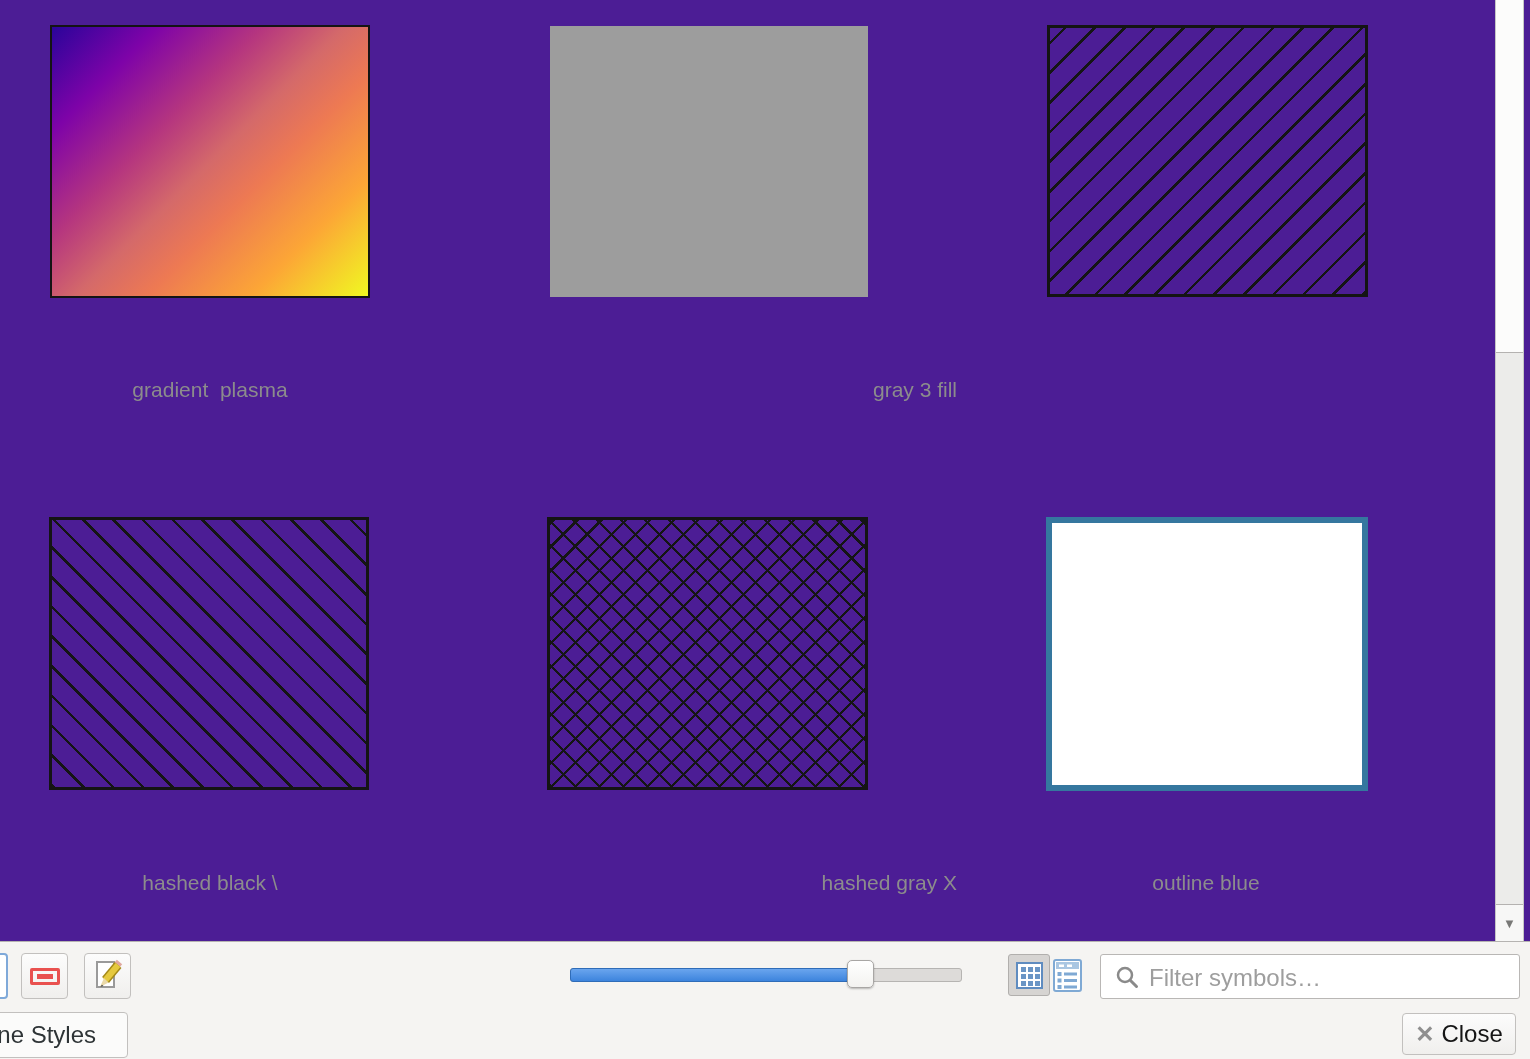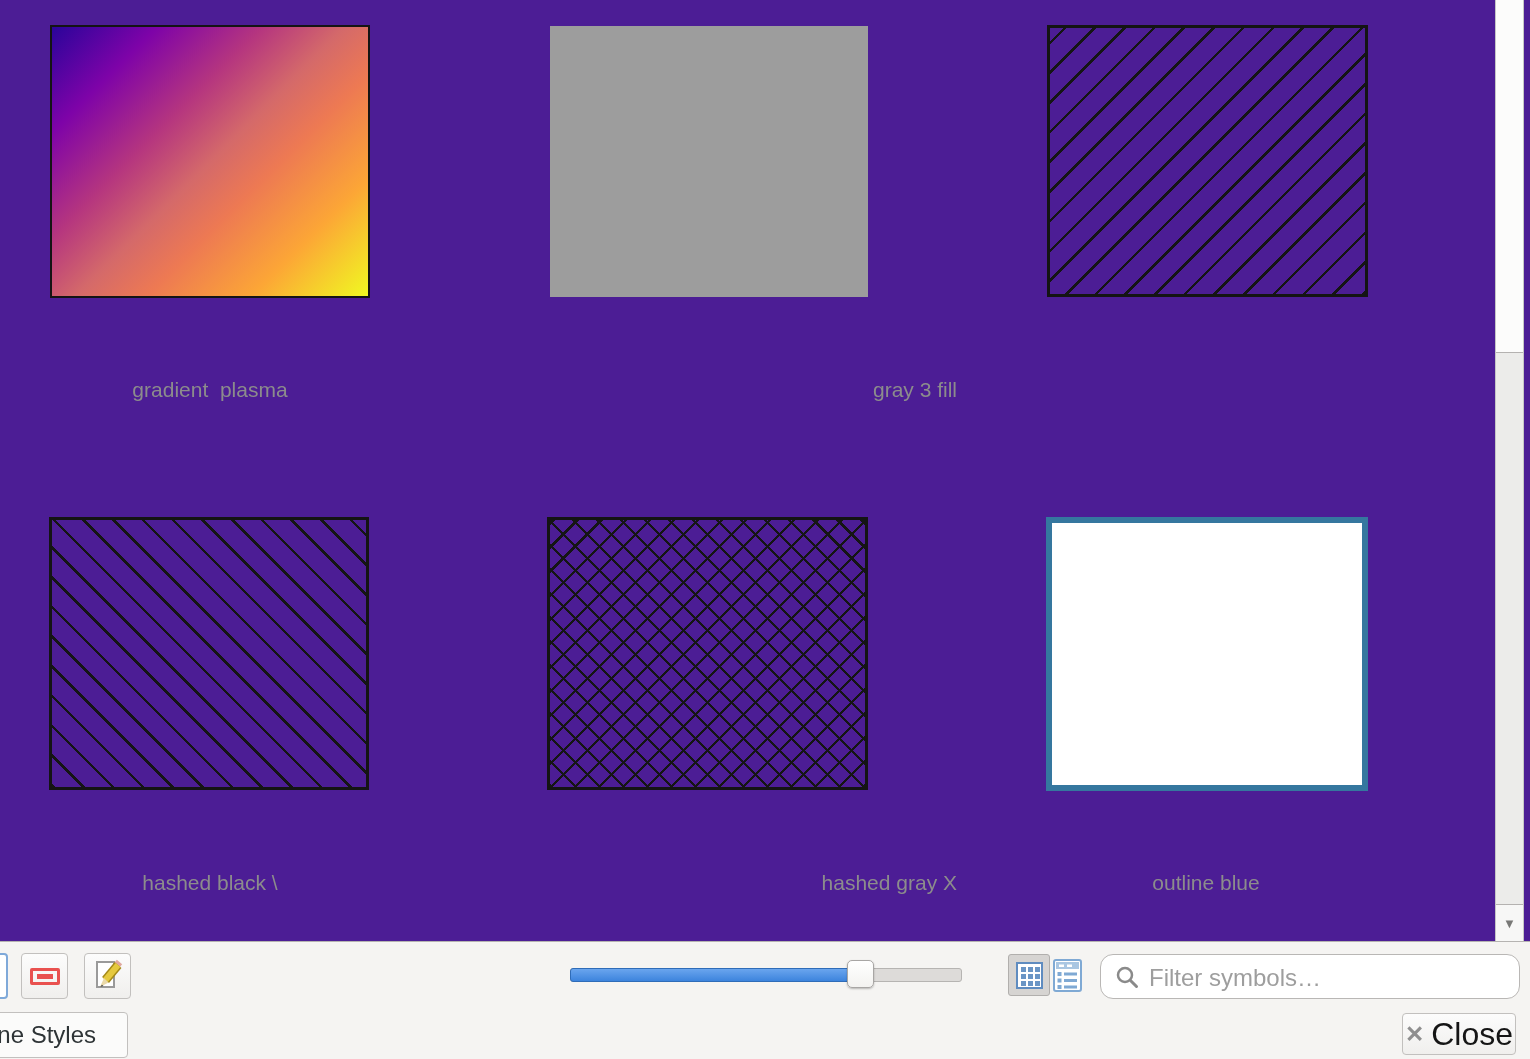--- a/index.html
+++ b/index.html
@@ -115,37 +115,37 @@
     left: 1008px; top: 12px; width: 42px; height: 42px;
     background: #d6d4d2; border: 1px solid #b1afad; border-radius: 3px;
   }
   .btn-list {
     left: 1052px; top: 15px; width: 30px; height: 36px;
     background: transparent; border: none;
   }
 
   .search-field {
     position: absolute; left: 1100px; top: 12px; width: 420px; height: 45px;
-    box-sizing: border-box; background: #fff; border: 1px solid #b9b7b5; border-radius: 13px;
+    box-sizing: border-box; background: #fff; border: 1px solid #b9b7b5; border-radius: 3px;
   }
   .search-field svg { position: absolute; left: 14px; top: 10px; }
   .search-input {
     position: absolute; left: 46px; top: 0; width: 365px; height: 43px;
     border: none; outline: none; background: transparent;
     font-family: "Liberation Sans", sans-serif; font-size: 24px; color: #444;
   }
   .search-input::placeholder { color: #9e9e9e; opacity: 1; }
 
   .btn-styles {
     left: -40px; top: 70px; width: 168px; height: 46px;
     background: #fbfbfa; font-size: 24px; color: #2e3436;
   }
   .btn-close { left: 1402px; top: 71px; width: 114px; height: 42px; gap: 7px; }
   .close-x { font-size: 23px; font-weight: bold; color: #8f8f8f; line-height: 1; }
-  .close-text { font-size: 32px; color: #151515; }
+  .close-text { font-size: 24px; color: #151515; }
 </style>
 </head>
 <body>
 
 <div class="page">
 
   <div class="content">
 
     <div class="swatch swatch-gradient"></div>
     <div class="sym-label lbl-r1 lbl-c1">gradient  plasma</div>

